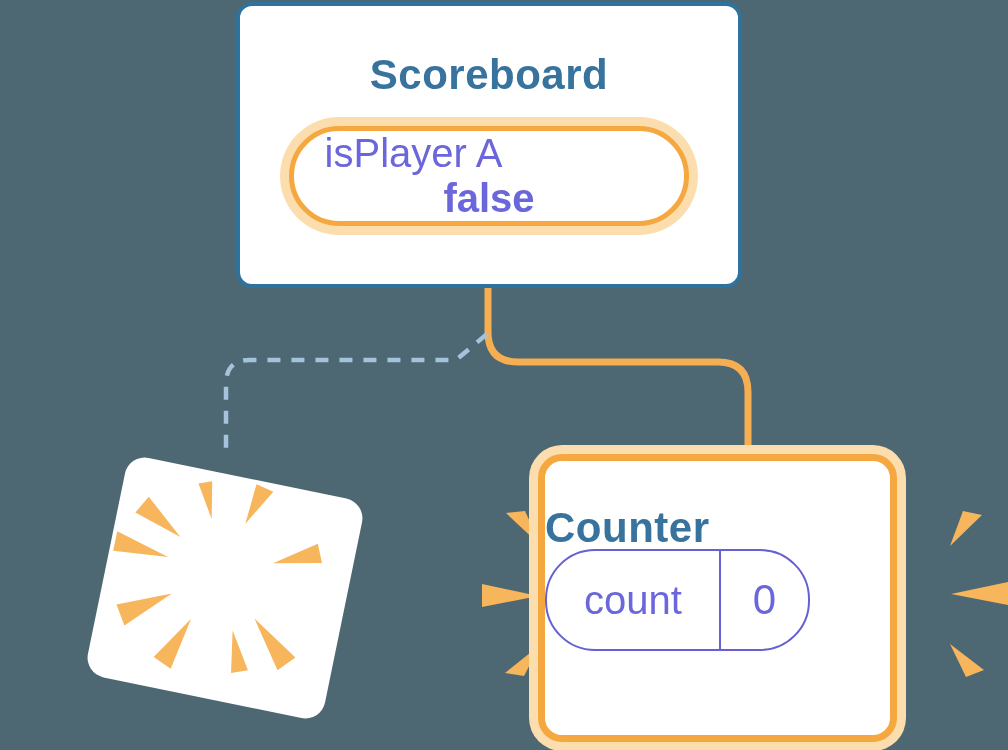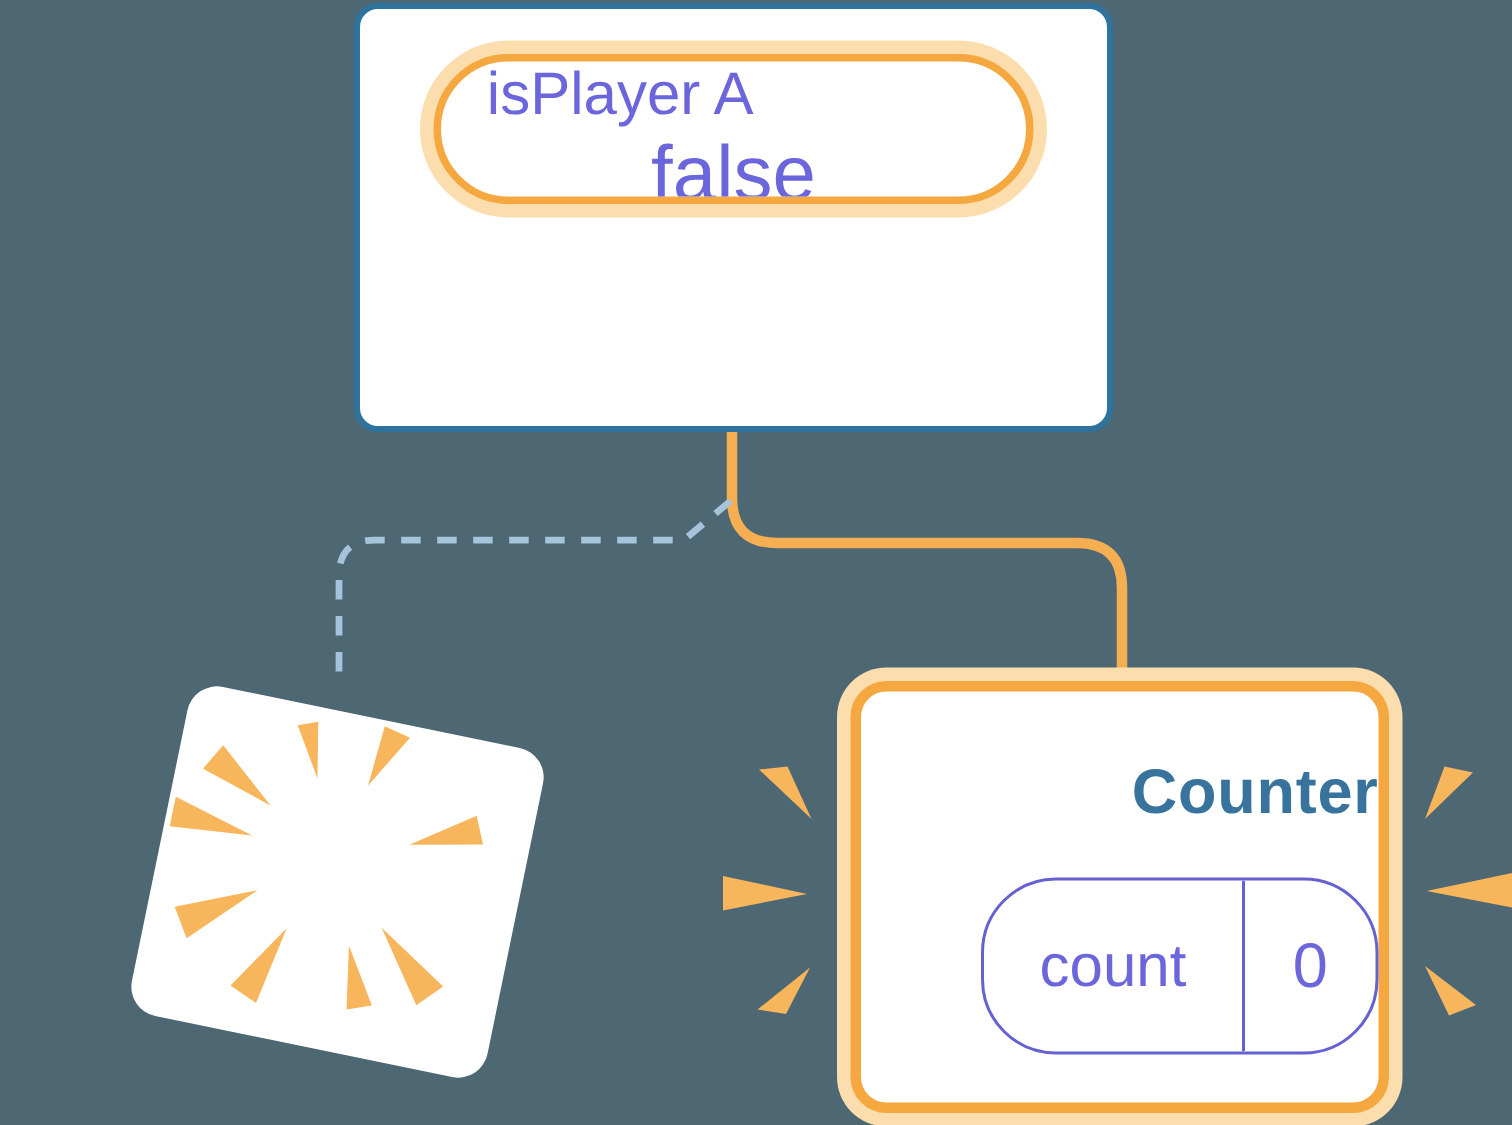--- a/index.html
+++ b/index.html
@@ -29,42 +29,42 @@
 
   .state-pill{
     margin-top:30px; width:400px; height:100px;
     border:5px solid var(--pill-border); border-radius:50px;
     box-shadow:0 0 0 9px var(--pill-halo);
     background:var(--card-bg); display:flex; align-items:stretch; overflow:hidden;flex-direction:column;
   }
   .state-pill .cell{display:flex; align-items:center; justify-content:center;}
   .state-pill .cell.label{width:239px; font-size:40px; color:var(--state-text);}
   .state-pill .divider{width:2px; background:var(--pill-border);}
-  .state-pill .cell.value{flex:1; font-size:52px; font-weight:400; color:var(--value-text);}
+  .state-pill .cell.value{flex:1; font-size:40px; font-weight:700; color:var(--value-text);}
 
   
   .destroyed-card{
     position:absolute; left:104px; top:476px; width:242px; height:224px;
     background:var(--card-bg); border-radius:20px;
     transform:rotate(11.6deg); overflow:hidden;
   }
   .destroyed-card svg{position:absolute; left:0; top:0;}
   .burst-ray{fill:var(--burst-orange);}
 
   
   .counter-card{
-    position:absolute; left:567px; top:454px; width:359px; height:288px;
+    position:absolute; left:538px; top:454px; width:359px; height:288px;
     background:var(--card-bg); border:7px solid var(--pill-border);
     border-radius:24px; box-shadow:0 0 0 9px var(--pill-halo);
-    display:flex; flex-direction:column; align-items:flex-end;
+    display:flex; flex-direction:column; align-items:flex-start;
   }
   .counter-card .card-title{margin-top:46px;}
 
   .count-pill{
-    margin-top:36px; width:265px; height:118px;
+    width:265px; height:102px;
     border:2px solid var(--state-pill-border); border-radius:50px;
     background:var(--card-bg); display:flex; align-items:stretch; overflow:hidden;
   }
   .count-pill .cell{display:flex; align-items:center; justify-content:center;}
   .count-pill .cell.label{width:172px; font-size:40px; color:var(--state-text);}
   .count-pill .divider{width:2px; background:var(--state-pill-border);}
   .count-pill .cell.value{flex:1; font-size:42px; color:var(--value-text);}
 
   
   .orange-connector{fill:none; stroke:var(--connector-orange); stroke-width:7px;}
@@ -96,20 +96,21 @@
     </g>
 
     <g>
       <polygon class="spike" points="963,511 982,515 950,546"></polygon>
       <polygon class="spike" points="1008,582 1008,605 951,594"></polygon>
       <polygon class="spike" points="966,677 984,670 950,644"></polygon>
     </g>
   </svg>
 
   <div class="scoreboard-card">
+    <div class="card-title">Scoreboard</div>
     <div class="state-pill">
       <div class="cell label">isPlayer A</div>
       <div class="divider"></div>
       <div class="cell value">false</div>
     </div>
   </div>
 
   <div class="destroyed-card">
     <svg width="242" height="224" viewBox="0 0 242 224">
       <polygon class="burst-ray" points="163,78 211,68 203,50"></polygon>

